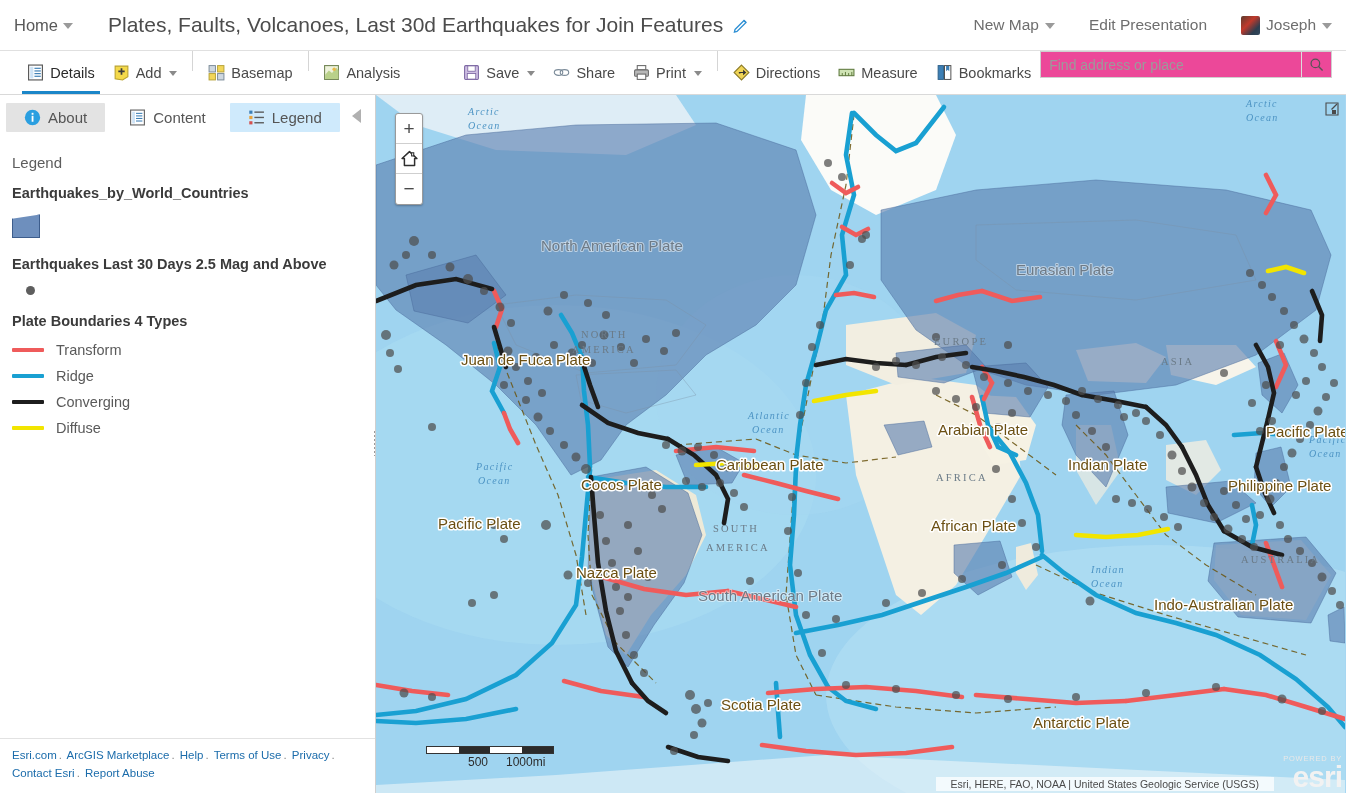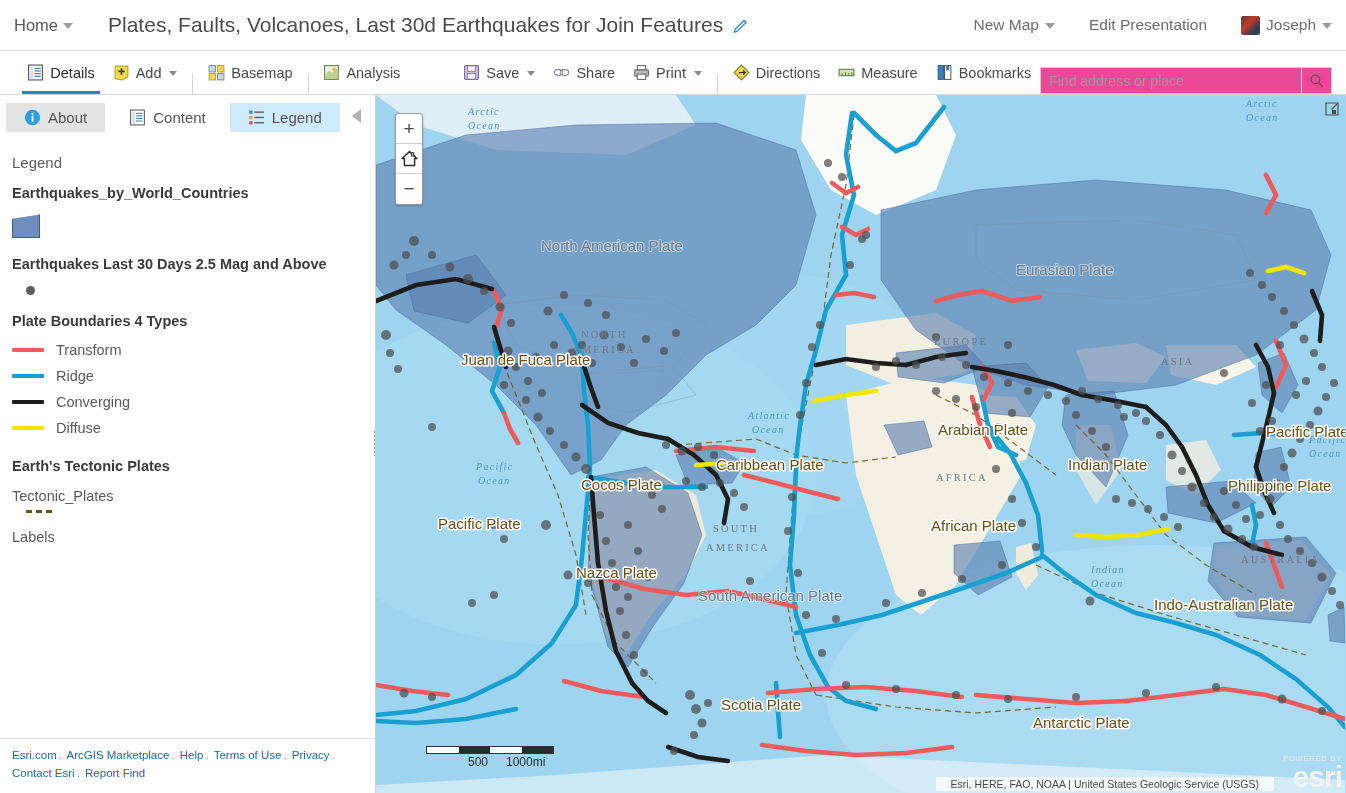--- a/index.html
+++ b/index.html
@@ -51,21 +51,21 @@
   .hdr-link { display: flex; align-items: center; gap: 6px; white-space: nowrap; }
   .avatar {
     width: 19px; height: 19px; border-radius: 2px;
     background: linear-gradient(135deg,#5b3c2e 0%,#c0392b 40%,#2c3e50 75%,#34495e 100%);
     display: inline-block;
   }
 
   
   .toolbar {
     height: 44px;
-    display: flex; align-items: flex-end;
+    display: flex; align-items: flex-start;
     border-bottom: 1px solid #d9d9d9;
     background: #fff;
     font-size: 14.5px; color: #4a4a4a;
     position: relative;
   }
   .tb-item {
     display: flex; align-items: center; gap: 6px;
     padding: 0 9px; height: 43px; white-space: nowrap;
     position: relative;
   }
@@ -459,40 +459,32 @@
         <div class="swatch-row">
           <span class="sw-line" style="background:#1d1d1d"></span>
           <span class="legend-item-label">Converging</span>
         </div>
         <div class="swatch-row">
           <span class="sw-line" style="background:#f2e500"></span>
           <span class="legend-item-label">Diffuse</span>
         </div>
       </div>
 
-      <div class="legend-block" style="margin-top:22px">
-        <div class="layer-name">Earth's Tectonic Plates</div>
-        <div class="legend-sub">Tectonic_Plates</div>
-        <div class="swatch-row" style="margin-bottom:16px">
-          <span class="sw-dash"></span>
-        </div>
-        <div class="legend-sub">Labels</div>
-      </div>
     </div>
 
     <div class="sb-resize"></div>
 
     <div class="sidebar-footer">
       <a style="color:#1b6cab;text-decoration:none">Esri.com</a><span class="sepdot">.</span>
       <a style="color:#1b6cab;text-decoration:none">ArcGIS Marketplace</a><span class="sepdot">.</span>
       <a style="color:#1b6cab;text-decoration:none">Help</a><span class="sepdot">.</span>
       <a style="color:#1b6cab;text-decoration:none">Terms of Use</a><span class="sepdot">.</span>
       <a style="color:#1b6cab;text-decoration:none">Privacy</a><span class="sepdot">.</span>
       <a style="color:#1b6cab;text-decoration:none">Contact Esri</a><span class="sepdot">.</span>
-      <a style="color:#1b6cab;text-decoration:none">Report Find</a>
+      <a style="color:#1b6cab;text-decoration:none">Report Abuse</a>
     </div>
   </div>
 
   <div class="map">
 
     <svg width="969" height="698" viewBox="0 0 969 698">
       <defs>
         <clipPath id="mapclip">
             <rect x="0" y="0" width="969" height="698"></rect>
           </clipPath>

